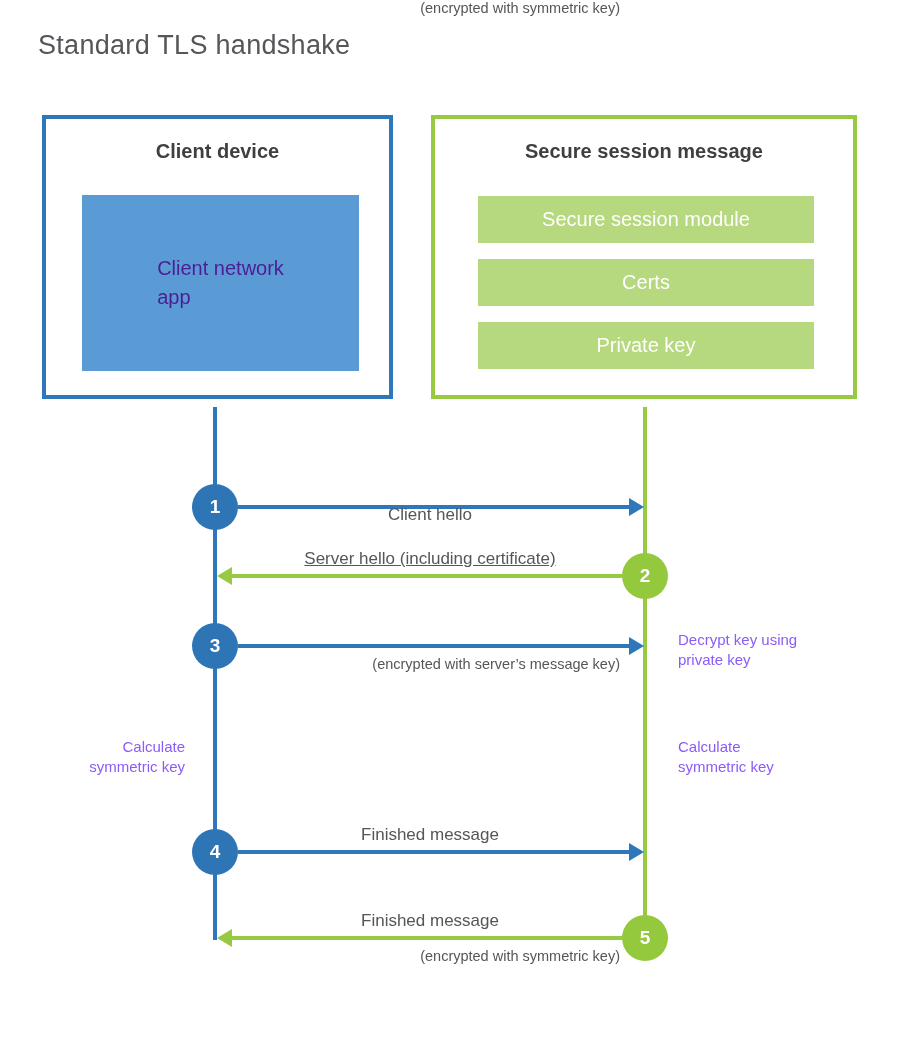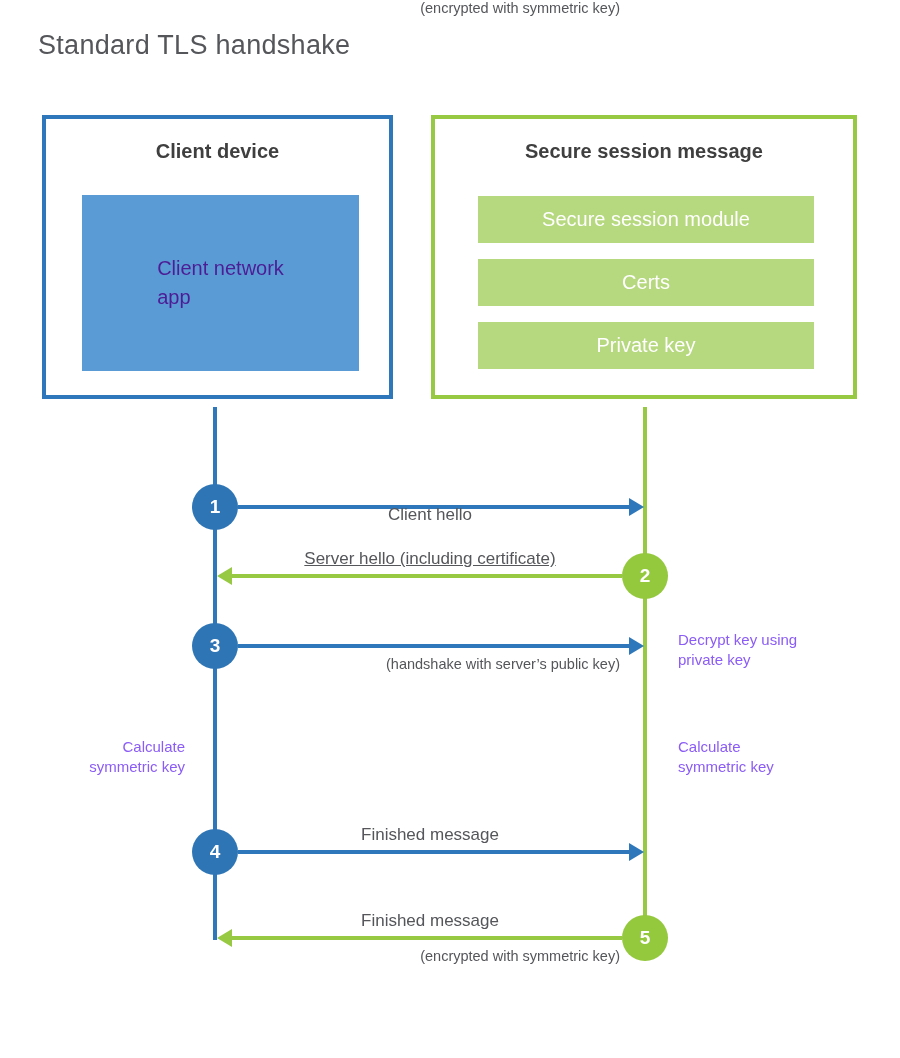--- a/index.html
+++ b/index.html
@@ -117,21 +117,21 @@
   <div class="msg-label l1">Client hello</div>
 
   <div class="arrow-line green-line a2-line"></div>
   <div class="arrow-head head-left a2-head"></div>
   <div class="step-circle circle-green c2">2</div>
   <div class="msg-label l2">Server hello (including certificate)</div>
 
   <div class="arrow-line blue-line a3-line"></div>
   <div class="arrow-head head-right a3-head"></div>
   <div class="step-circle circle-blue c3">3</div>
-  <div class="msg-sublabel s3">(handshake with server’s public key)</div>
+  <div class="msg-sublabel s3">(encrypted with server’s message key)</div>
   <div class="side-note note-decrypt">Decrypt key using
 private key</div>
 
   <div class="side-note note-calc-left">Calculate
 symmetric key</div>
   <div class="side-note note-calc-right">Calculate
 symmetric key</div>
 
   <div class="arrow-line blue-line a4-line"></div>
   <div class="arrow-head head-right a4-head"></div>

